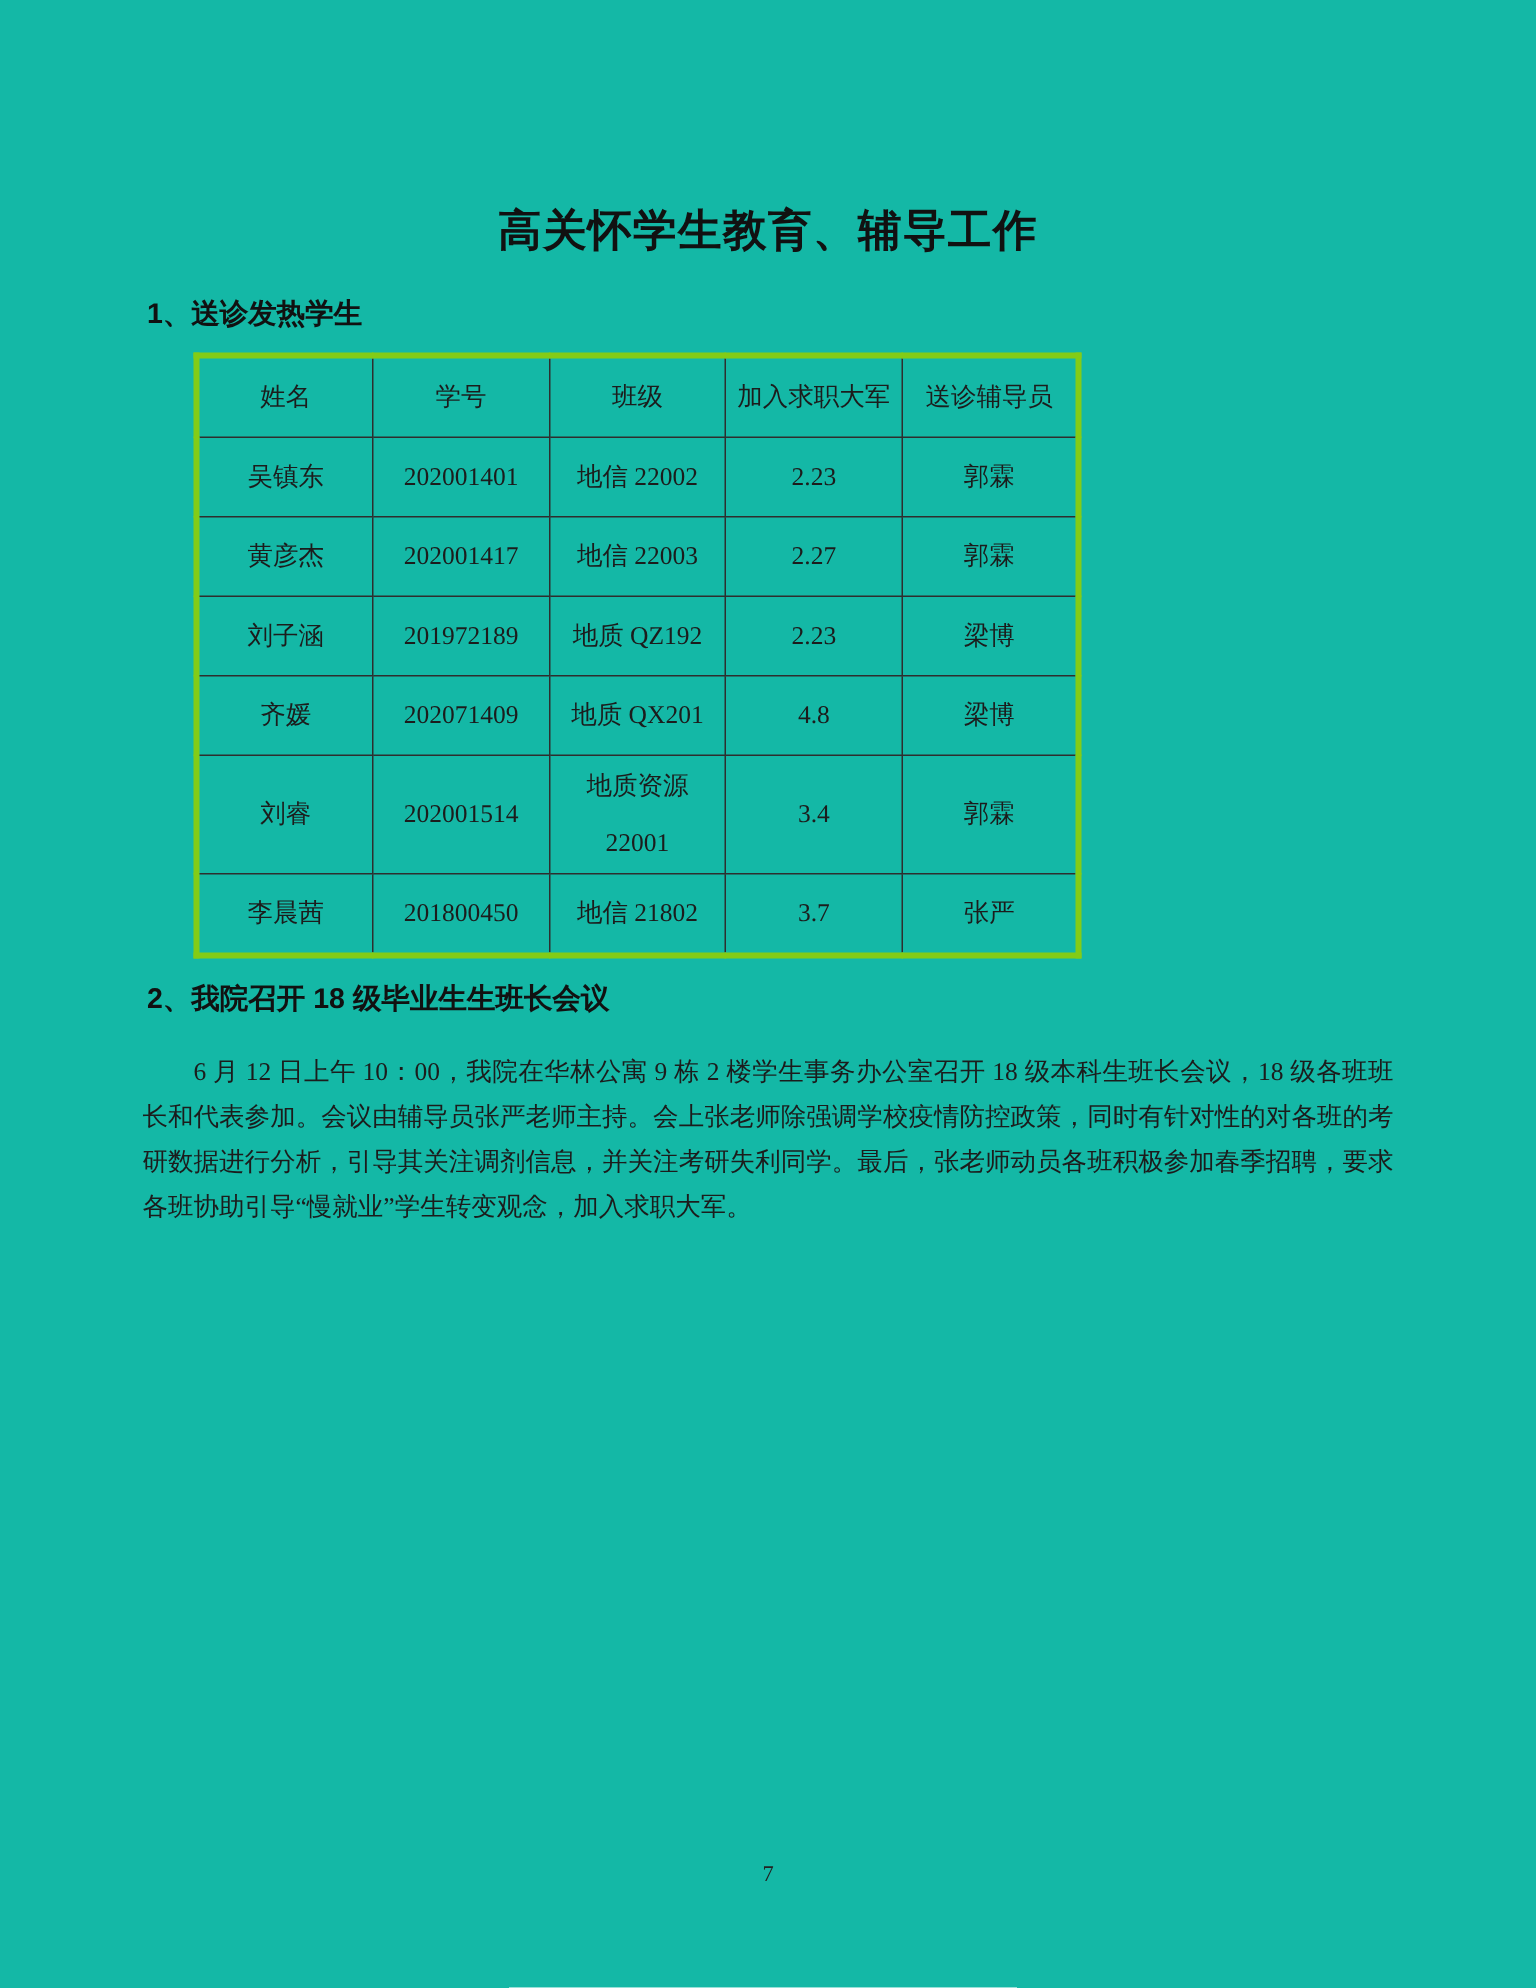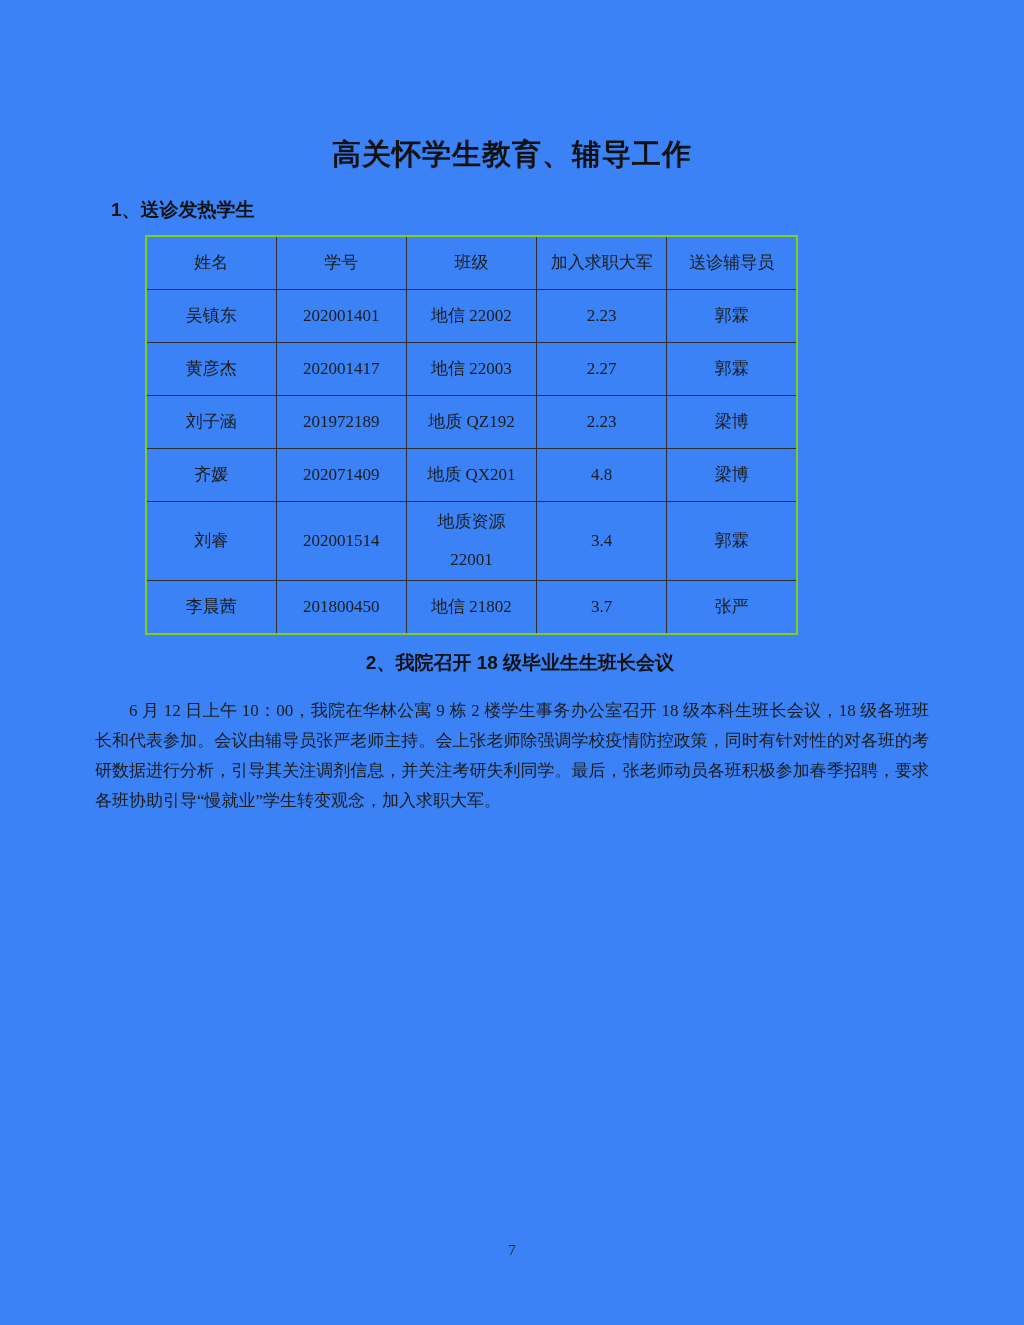--- a/index.html
+++ b/index.html
@@ -12,74 +12,73 @@
     height: 1325px;
     position: relative;
     font-family: "Liberation Serif", "DejaVu Serif", serif;
     color: #1c1c1c;
     overflow: hidden;
   }
   .page {
     position: relative;
     width: 1024px;
     height: 1325px;
-    background: #3b82f6;
+    background: #14b8a6;
   }
   .content {
     padding: 136px 95px 0 95px;
   }
   .doc-title {
     margin: 0;
     text-align: center;
     font-family: "Liberation Sans", "DejaVu Sans", sans-serif;
     font-size: 29px;
     font-weight: bold;
     letter-spacing: 1px;
     line-height: 36px;
     color: #111111;
   }
   .section-heading {
-    margin: 26px 0 0 16px;
+    margin: 26px 0 0 3px;
     font-family: "Liberation Sans", "DejaVu Sans", sans-serif;
     font-size: 19px;
     font-weight: bold;
     line-height: 24px;
     color: #111111;
   }
   .body-paragraph {
     margin: 21px 0 0 0;
     font-size: 17px;
     line-height: 30px;
     text-indent: 2em;
     text-align: justify;
     color: #1c1c1c;
   }
   .fever-table {
     border-collapse: collapse;
     table-layout: fixed;
-    width: 653px;
-    margin: 13px 0 0 50px;
-    border: 2px solid #84cc16;
+    width: 592px;
+    margin: 13px 0 0 34px;
+    border: 4px solid #84cc16;
   }
   .fever-table th,
   .fever-table td {
     border: 1px solid #2e2e2e;
     text-align: center;
     vertical-align: middle;
     font-weight: normal;
     font-size: 17px;
     line-height: 38px;
     height: 50px;
     padding: 1px 4px;
     white-space: pre-line;
     color: #1c1c1c;
   }
   .section2-heading {
     margin-top: 16px;
-    text-align: center;
   }
   .page-number {
     position: absolute;
     left: 0;
     right: 0;
     top: 1242px;
     text-align: center;
     font-size: 15px;
     color: #222222;
   }

